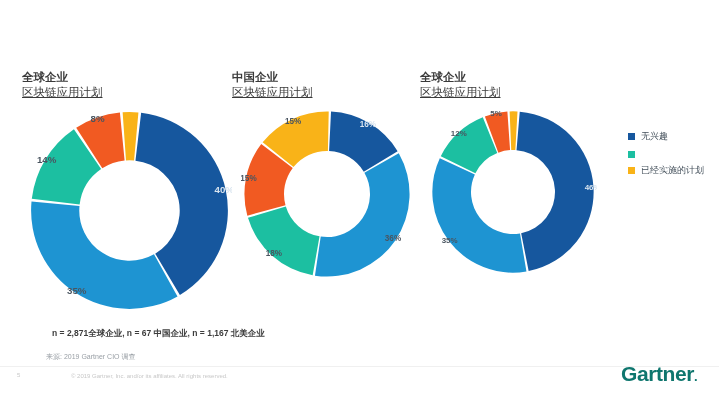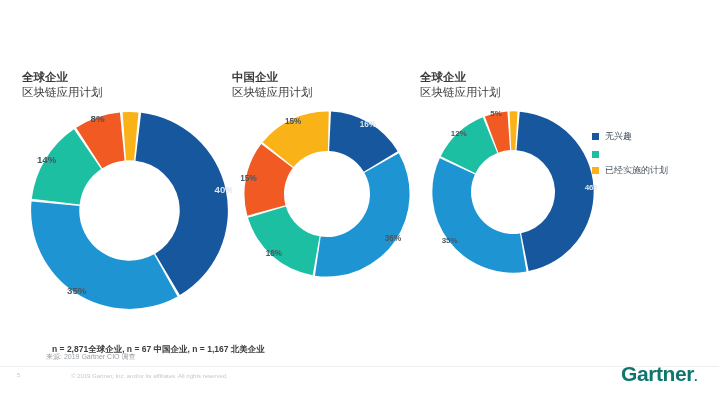--- a/index.html
+++ b/index.html
@@ -49,20 +49,21 @@
     display: block;
     font-size: 11.5px;
     font-weight: 700;
     color: #3a3a3a;
   }
   .chart-heading .line2 {
     display: block;
     font-size: 11.5px;
     font-weight: 400;
     color: #3a3a3a;
+    text-decoration: underline;
   }
 
   .donut-wrap {
     position: relative;
     margin: 8px auto 0 auto;
   }
   #donut-wrap-0 { width: 205px; height: 205px; }
   #donut-wrap-1 { width: 172px; height: 172px; }
   #donut-wrap-2 { width: 168px; height: 168px; }
 
@@ -83,39 +84,40 @@
   #legend {
     position: absolute;
     left: 592px;
     top: 130px;
     width: 122px;
   }
   .legend-item {
     display: flex;
     align-items: flex-start;
     margin-bottom: 6px;
+    margin-left: 36px;
   }
   .legend-swatch {
     width: 7px;
     height: 7px;
     margin-top: 3px;
     margin-right: 6px;
     flex: 0 0 auto;
   }
   .legend-label {
     font-size: 9px;
     line-height: 1.35;
     color: #44505b;
   }
 
   
   #note-n {
     position: absolute;
     left: 52px;
-    top: 344px;
+    top: 328px;
     font-size: 8.5px;
     font-weight: 700;
     color: #3c3c3c;
     white-space: nowrap;
   }
   #note-source {
     position: absolute;
     left: 46px;
     top: 352px;
     font-size: 7px;

